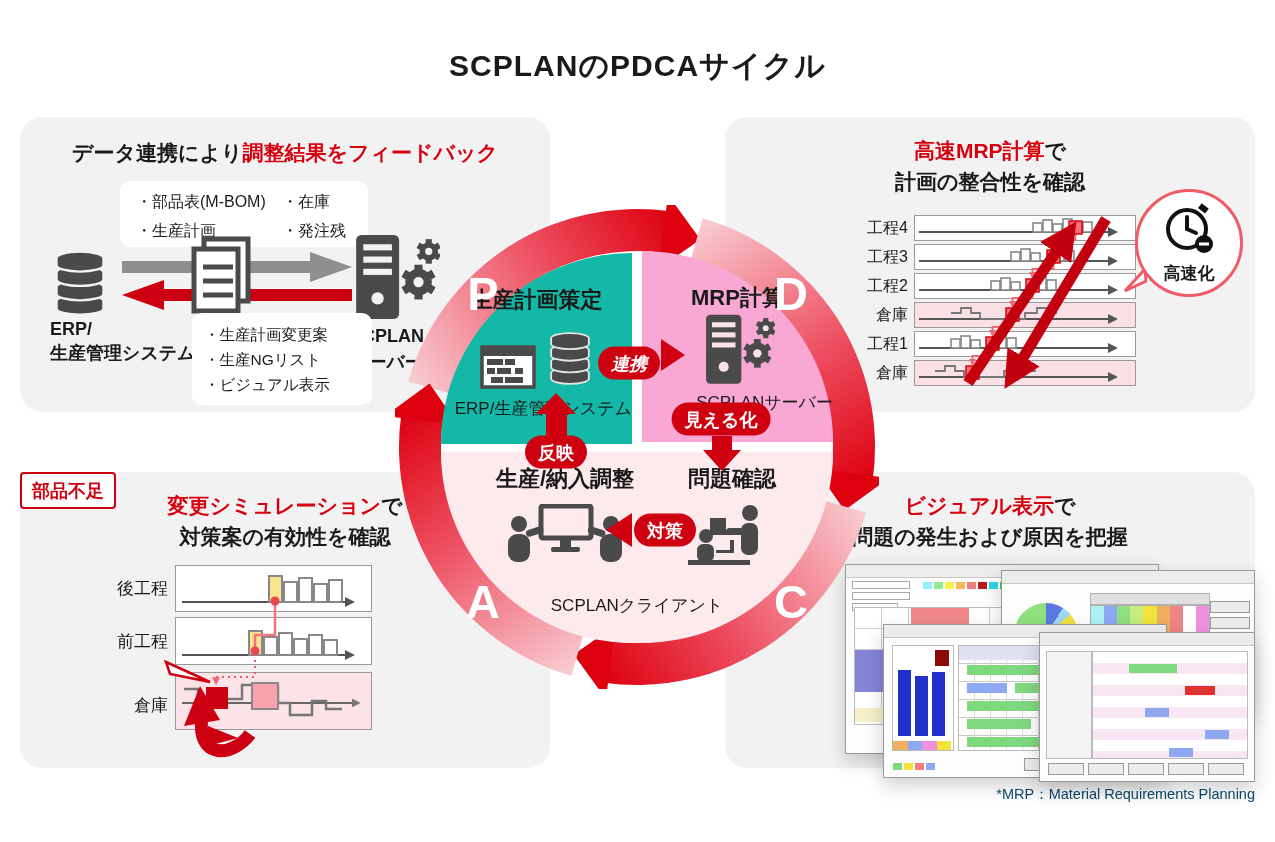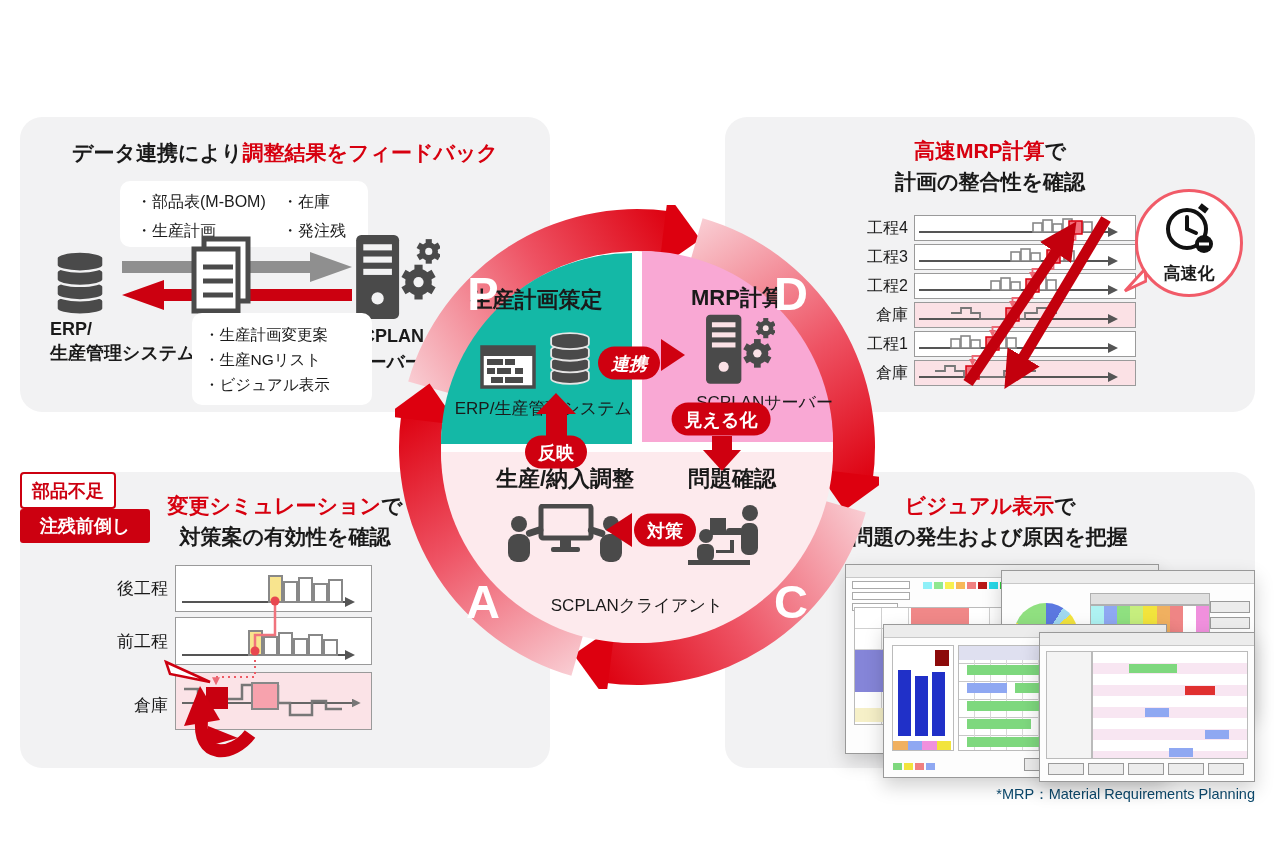--- a/index.html
+++ b/index.html
@@ -98,20 +98,21 @@
         </marker>
       <marker id="mk-redbig" viewBox="0 0 10 10" refX="5" refY="5" markerWidth="3.4" markerHeight="3.4" orient="auto">
           <path d="M0,0 L10,5 L0,10 z" fill="#c3000d"></path>
         </marker>
       <marker id="mk-darkred" viewBox="0 0 10 10" refX="5" refY="5" markerWidth="2.6" markerHeight="2.6" orient="auto">
           <path d="M0,0 L10,5 L0,10 z" fill="#cc0010"></path>
         </marker>
     </defs>
   </svg>
 
+  <div class="abs page-title">SCPLANのPDCAサイクル</div>
 
   <section class="panel p-tl">
     <div class="phead" style="top:20px">
       <span>データ連携により</span><span class="red">調整結果をフィードバック</span>
     </div>
     <div class="whitebox tl-items">
       <span>・部品表(M-BOM)</span>
       <span>・在庫</span>
       <span>・生産計画</span>
       <span>・発注残</span>
@@ -352,21 +353,20 @@
       </svg>
     <div class="shortage">部品不足</div>
 
     <svg class="abs" style="left:130px;top:210px;z-index:7" width="150" height="86">
       <path d="M100,52 C84,74 46,80 52,34" fill="none" stroke="#cc0010" stroke-width="13"></path>
       <polygon points="34,44 50,4 70,38" fill="#cc0010"></polygon>
     </svg>
     <svg class="abs" style="left:186px;top:250px;z-index:8" width="34" height="28">
         <polygon points="2,4 32,16 2,24" fill="#cc0010"></polygon>
       </svg>
-    <div class="pullfwd">注残前倒し</div>
   </section>
 
   <section class="panel p-br">
     <div class="phead" style="top:18px">
       <div><span class="red">ビジュアル表示</span><span>で</span></div>
       <div>問題の発生および原因を把握</div>
     </div>
 
     <div class="win" style="left:120px;top:92px;width:312px;height:188px;z-index:1">
       <div class="winbar"></div>

